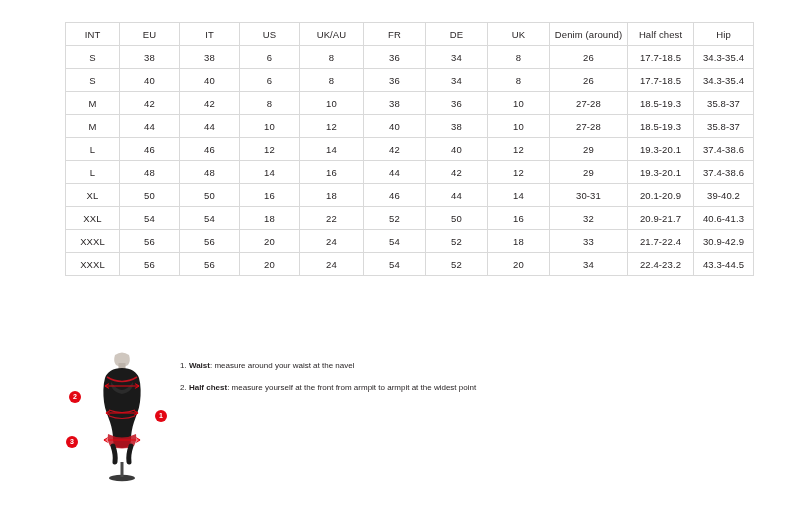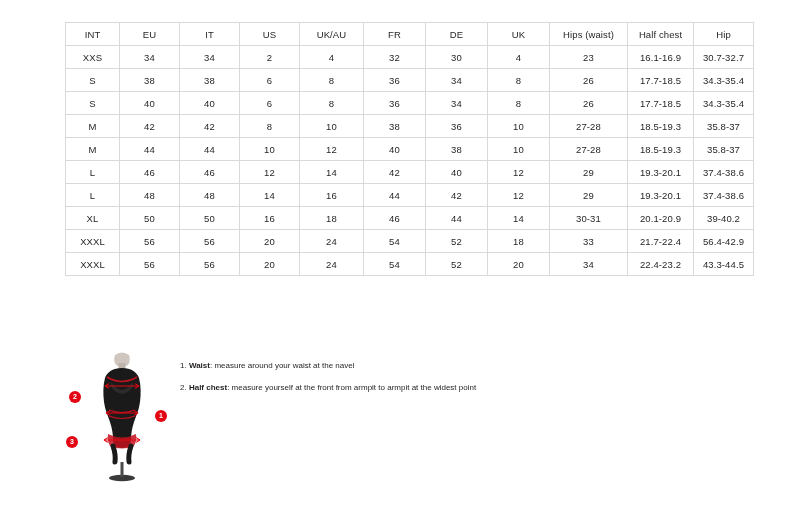--- a/index.html
+++ b/index.html
@@ -143,39 +143,26 @@
       <thead>
         <tr>
           <th>INT</th>
           <th>EU</th>
           <th>IT</th>
           <th>US</th>
           <th>UK/AU</th>
           <th>FR</th>
           <th>DE</th>
           <th>UK</th>
-          <th>Hips (waist)</th>
+          <th>Denim (around)</th>
           <th>Half chest</th>
           <th>Hip</th>
         </tr>
       </thead>
       <tbody>
-        <tr>
-          <td>XXS</td>
-          <td>34</td>
-          <td>34</td>
-          <td>2</td>
-          <td>4</td>
-          <td>32</td>
-          <td>30</td>
-          <td>4</td>
-          <td>23</td>
-          <td>16.1-16.9</td>
-          <td>30.7-32.7</td>
-        </tr>
         <tr>
           <td>S</td>
           <td>38</td>
           <td>38</td>
           <td>6</td>
           <td>8</td>
           <td>36</td>
           <td>34</td>
           <td>8</td>
           <td>26</td>
@@ -254,31 +241,44 @@
           <td>16</td>
           <td>18</td>
           <td>46</td>
           <td>44</td>
           <td>14</td>
           <td>30-31</td>
           <td>20.1-20.9</td>
           <td>39-40.2</td>
         </tr>
         <tr>
+          <td>XXL</td>
+          <td>54</td>
+          <td>54</td>
+          <td>18</td>
+          <td>22</td>
+          <td>52</td>
+          <td>50</td>
+          <td>16</td>
+          <td>32</td>
+          <td>20.9-21.7</td>
+          <td>40.6-41.3</td>
+        </tr>
+        <tr>
           <td>XXXL</td>
           <td>56</td>
           <td>56</td>
           <td>20</td>
           <td>24</td>
           <td>54</td>
           <td>52</td>
           <td>18</td>
           <td>33</td>
           <td>21.7-22.4</td>
-          <td>56.4-42.9</td>
+          <td>30.9-42.9</td>
         </tr>
         <tr>
           <td>XXXL</td>
           <td>56</td>
           <td>56</td>
           <td>20</td>
           <td>24</td>
           <td>54</td>
           <td>52</td>
           <td>20</td>

